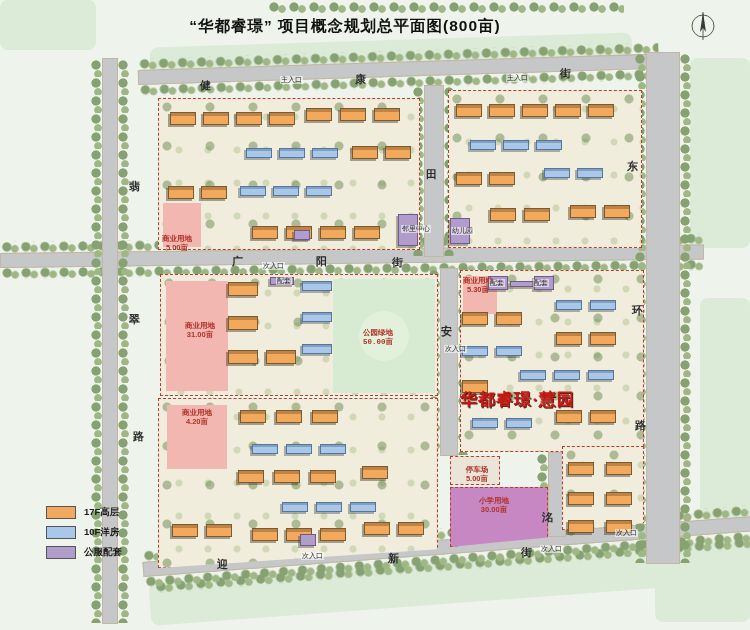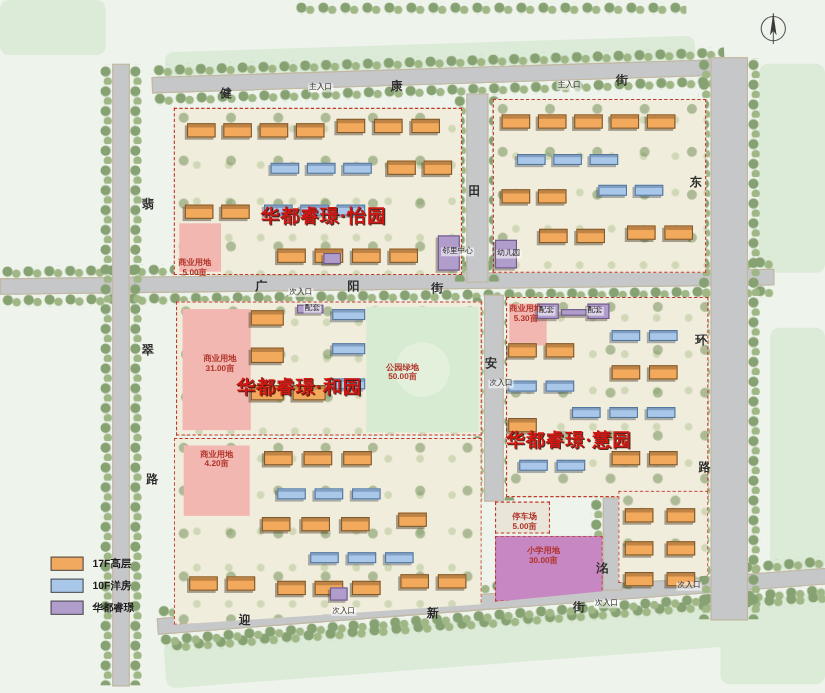--- a/index.html
+++ b/index.html
@@ -105,39 +105,40 @@
   <div class="block" style="left:460px;top:270px;width:184px;height:182px;">
     <div class="parcel pink" style="left:2px;top:5px;width:34px;height:38px;"></div>
   </div>
   <div class="block" style="left:158px;top:398px;width:280px;height:170px;clip-path:polygon(0 0,100% 0,100% 89%,0 100%);">
     <div class="parcel pink" style="left:8px;top:6px;width:60px;height:64px;"></div>
   </div>
   <div class="block" style="left:562px;top:446px;width:82px;height:84px;clip-path:polygon(0 0,100% 0,100% 92%,0 100%);"></div>
   <div class="parcel parking" style="left:450px;top:456px;width:50px;height:29px;"></div>
   <div class="parcel school" style="left:450px;top:487px;width:98px;height:60px;clip-path:polygon(0 0,100% 0,100% 84%,0 100%);"></div>
 
+  <div class="page-title">“华都睿璟” 项目概念规划总平面图(800亩)</div>
   <svg class="compass" viewBox="0 0 30 34">
     <circle cx="15" cy="18" r="11" fill="none" stroke="#5a5a5a" stroke-width="1"></circle>
     <polygon points="15,4 18,24 15,20 12,24" fill="#3a3a3a"></polygon>
     <line x1="15" y1="4" x2="15" y2="32" stroke="#3a3a3a" stroke-width="0.8"></line>
   </svg>
 
 
   <div class="type-legend">
     <div class="tl-row">
       <span class="tl-swatch" style="background: rgb(240, 169, 95);"></span>
       <span class="tl-label">17F高层</span>
     </div>
     <div class="tl-row">
       <span class="tl-swatch" style="background: rgb(169, 199, 233);"></span>
       <span class="tl-label">10F洋房</span>
     </div>
     <div class="tl-row">
       <span class="tl-swatch" style="background: rgb(177, 157, 203);"></span>
-      <span class="tl-label">华都睿璟</span>
+      <span class="tl-label">公服配套</span>
     </div>
   </div>
 
   <div id="buildings-layer" class="abs" style="left:0;top:0;width:100%;height:100%;">
       <div class="b bo" style="left: 170px; top: 112px; width: 26px; height: 13px;"></div>
       <div class="b bo" style="left: 203px; top: 112px; width: 26px; height: 13px;"></div>
       <div class="b bo" style="left: 236px; top: 112px; width: 26px; height: 13px;"></div>
       <div class="b bo" style="left: 269px; top: 112px; width: 26px; height: 13px;"></div>
       <div class="b bo" style="left: 306px; top: 108px; width: 26px; height: 13px;"></div>
       <div class="b bo" style="left: 340px; top: 108px; width: 26px; height: 13px;"></div>
@@ -242,26 +243,24 @@
       <div class="street-char" style="left: 521px; top: 547px;">街</div>
       <div class="street-char" style="left: 129px; top: 181px;">翡</div>
       <div class="street-char" style="left: 129px; top: 314px;">翠</div>
       <div class="street-char" style="left: 133px; top: 431px;">路</div>
       <div class="street-char" style="left: 627px; top: 161px;">东</div>
       <div class="street-char" style="left: 632px; top: 305px;">环</div>
       <div class="street-char" style="left: 635px; top: 420px;">路</div>
       <div class="street-char" style="left: 426px; top: 169px;">田</div>
       <div class="street-char" style="left: 441px; top: 326px;">安</div>
       <div class="street-char" style="left: 542px; top: 512px;">洺</div>
-      <div class="district-label" style="left: 237px; top: 185px;">华都睿璟·怡园</div>
-      <div class="district-label" style="left: 215px; top: 340px;">华都睿璟·和园</div>
       <div class="district-label" style="left: 460px; top: 388px; font-family: Liberation Serif, serif;">华都睿璟·慧园</div>
       <div class="parcel-label" style="left: 177px; top: 234px;">商业用地<br>5.00亩</div>
       <div class="parcel-label" style="left: 200px; top: 321px;">商业用地<br>31.00亩</div>
-      <div class="parcel-label" style="left: 366px; top: 329px;">公园绿地<br>50.00亩</div>
+      <div class="parcel-label" style="left: 378px; top: 329px; font-family: Liberation Mono, monospace;">公园绿地<br>50.00亩</div>
       <div class="parcel-label" style="left: 478px; top: 276px;">商业用地<br>5.30亩</div>
       <div class="parcel-label" style="left: 197px; top: 408px;">商业用地<br>4.20亩</div>
       <div class="parcel-label" style="left: 477px; top: 465px;">停车场<br>5.00亩</div>
       <div class="parcel-label" style="left: 494px; top: 496px;">小学用地<br>30.00亩</div>
       <div class="marker" style="left: 280px; top: 76px;">主入口</div>
       <div class="marker" style="left: 506px; top: 74px;">主入口</div>
       <div class="marker" style="left: 262px; top: 262px;">次入口</div>
       <div class="marker" style="left: 444px; top: 345px;">次入口</div>
       <div class="marker" style="left: 301px; top: 552px;">次入口</div>
       <div class="marker" style="left: 540px; top: 545px;">次入口</div>

